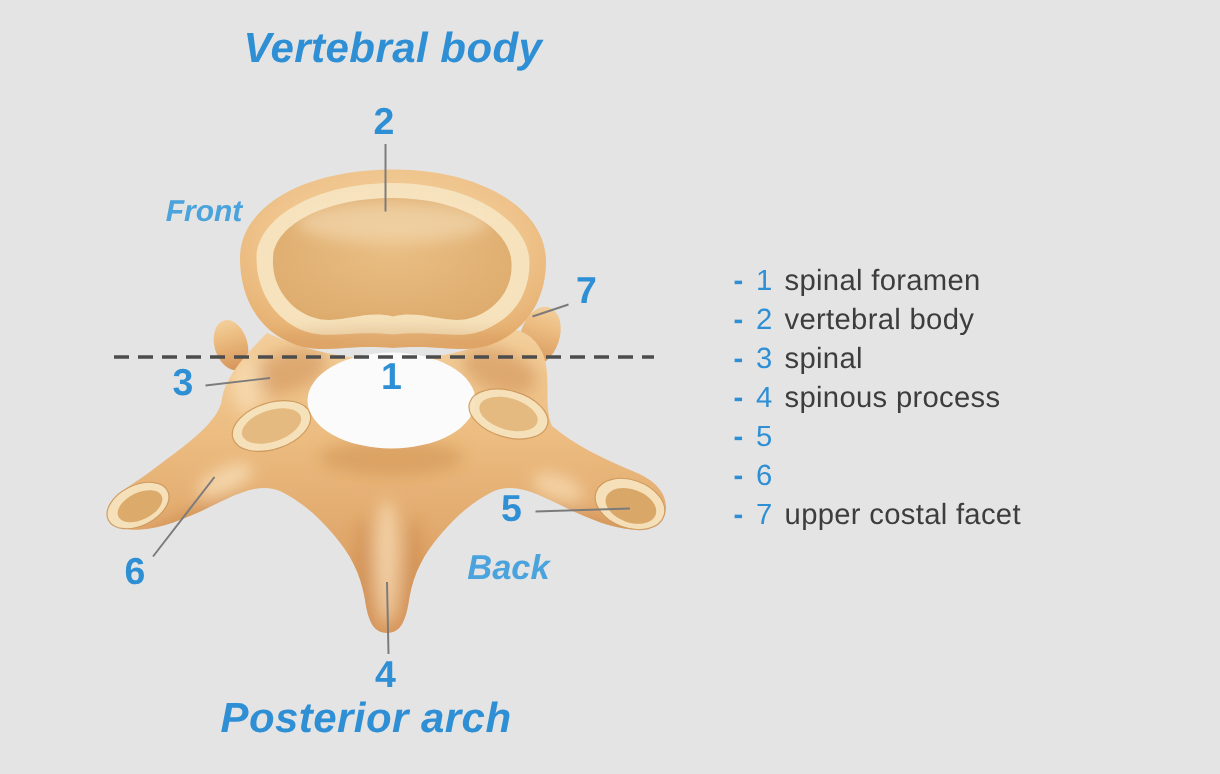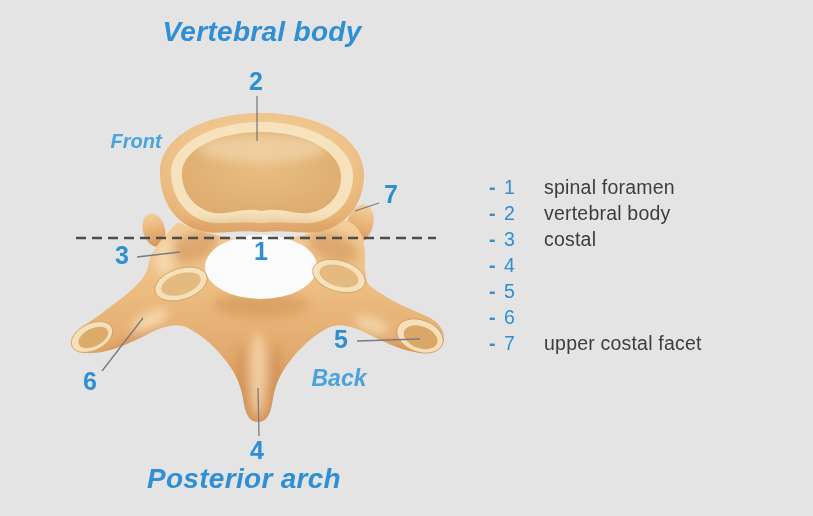--- a/index.html
+++ b/index.html
@@ -37,21 +37,20 @@
     font-size: 19.5px; letter-spacing: 0.2px;
   }
   .legend-dash {
     color: #2e8fd5; font-weight: 600; width: 15px;
   }
   .legend-num {
     color: #2e8fd5; font-weight: 500; margin-right: 8px;
   }
   .legend-label {
     color: #3d3d3d;
-    margin-left: 21px;
   }
 </style>
 </head>
 <body>
 
 <div class="stage">
 
   <svg width="813" height="516" viewBox="0 0 813 516">
     <defs>
       <radialGradient id="bodyGrad" cx="50%" cy="40%" r="75%">
@@ -209,25 +208,26 @@
       <span class="legend-label">spinal foramen</span>
     </div>
     <div class="legend-row">
       <span class="legend-dash">-</span>
       <span class="legend-num">2</span>
       <span class="legend-label">vertebral body</span>
     </div>
     <div class="legend-row">
       <span class="legend-dash">-</span>
       <span class="legend-num">3</span>
-      <span class="legend-label">costal</span>
+      <span class="legend-label">spinal</span>
     </div>
     <div class="legend-row">
       <span class="legend-dash">-</span>
       <span class="legend-num">4</span>
+      <span class="legend-label">spinous process</span>
     </div>
     <div class="legend-row">
       <span class="legend-dash">-</span>
       <span class="legend-num">5</span>
     </div>
     <div class="legend-row">
       <span class="legend-dash">-</span>
       <span class="legend-num">6</span>
     </div>
     <div class="legend-row">

